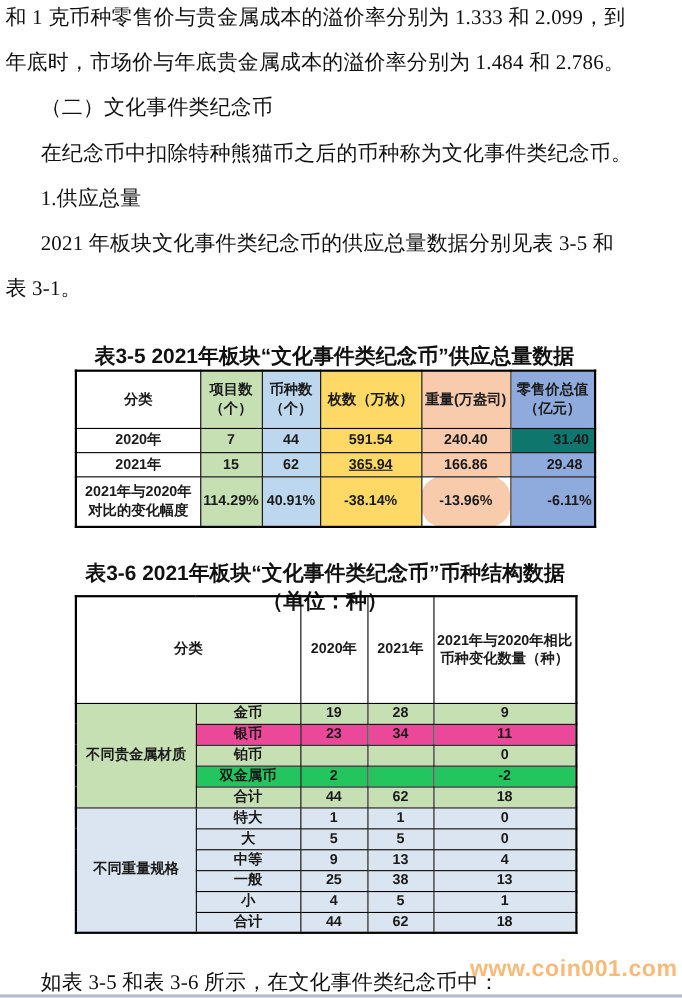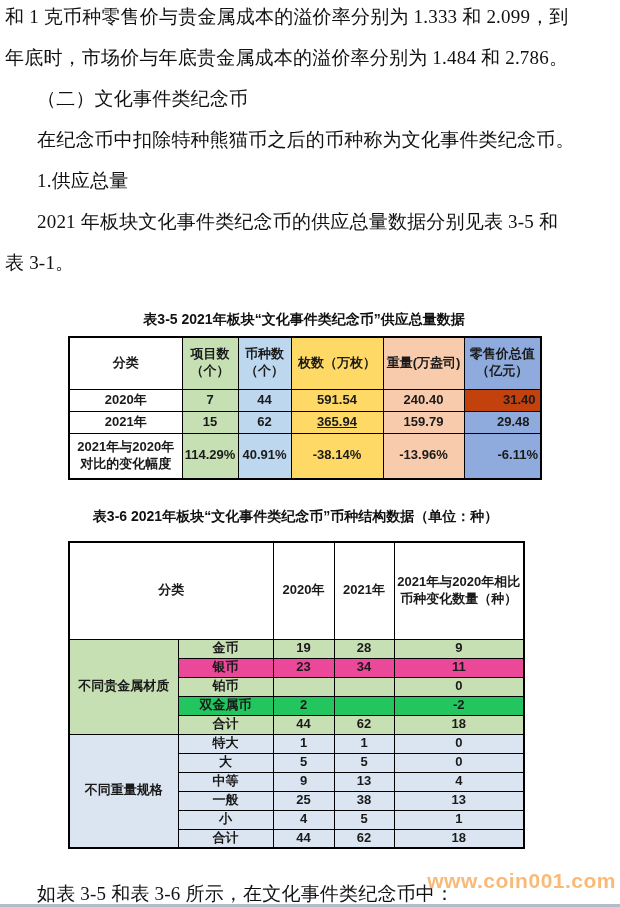--- a/index.html
+++ b/index.html
@@ -8,21 +8,21 @@
     font-family:"Liberation Serif","DejaVu Serif",serif;color:#000;
     overflow:hidden;
   }
   .bodyline{
     position:absolute;font-size:19px;line-height:22px;white-space:nowrap;
     color:#111;letter-spacing:0.2px;
   }
   .tbl-title{
     position:absolute;text-align:center;
     font-family:"Liberation Sans","DejaVu Sans",sans-serif;
-    font-weight:bold;font-size:14px;color:#111;
+    font-weight:bold;font-size:19px;color:#111;
   }
   table.datatable{
     position:absolute;border-collapse:collapse;table-layout:fixed;
     font-family:"Liberation Sans","DejaVu Sans",sans-serif;
     font-weight:bold;font-size:13px;color:#1a1a1a;
     border:2px solid #000;
   }
   table.datatable th,table.datatable td{
     border:1px solid #000;text-align:center;vertical-align:middle;
     padding:0 2px;line-height:1.3;overflow:hidden;
@@ -69,36 +69,36 @@
         <th style="background: rgb(255, 217, 102);">枚数（万枚）</th>
         <th style="background: rgb(248, 203, 173);">重量(万盎司)</th>
         <th style="background: rgb(143, 170, 220); margin-top: 44px;">零售价总值（亿元）</th>
       </tr>
       <tr style="height:22px">
         <td style="background: rgb(255, 255, 255);">2020年</td>
         <td style="background: rgb(198, 224, 180);">7</td>
         <td style="background: rgb(189, 215, 238);">44</td>
         <td style="background: rgb(255, 217, 102);">591.54</td>
         <td style="background: rgb(248, 203, 173);">240.40</td>
-        <td style="background: #c2410c; padding-left: 36px;">31.40</td>
+        <td style="background: #0f766e; padding-left: 36px;">31.40</td>
       </tr>
       <tr style="height:22px">
         <td style="background: rgb(255, 255, 255);">2021年</td>
         <td style="background: rgb(198, 224, 180);">15</td>
         <td style="background: rgb(189, 215, 238);">62</td>
         <td style="background: rgb(255, 217, 102); text-decoration: underline;">365.94</td>
-        <td style="background: rgb(248, 203, 173);">159.79</td>
+        <td style="background: rgb(248, 203, 173);">166.86</td>
         <td style="background: rgb(143, 170, 220); padding-left: 24px;">29.48</td>
       </tr>
       <tr style="height:46px">
         <td style="background: rgb(255, 255, 255);">2021年与2020年对比的变化幅度</td>
         <td style="background: rgb(198, 224, 180);">114.29%</td>
         <td style="background: rgb(189, 215, 238);">40.91%</td>
         <td style="background: rgb(255, 217, 102);">-38.14%</td>
-        <td style="background: rgb(248, 203, 173);">-13.96%</td>
+        <td style="background: rgb(248, 203, 173); border-radius: 19px;">-13.96%</td>
         <td style="background: rgb(143, 170, 220); text-align: right;">-6.11%</td>
       </tr>
     </tbody>
   </table>
 
   <div class="tbl-title" style="top:508px;left:68px;width:455px">表3-6  2021年板块“文化事件类纪念币”币种结构数据（单位：种）</div>
 
   <table class="datatable" style="top:541px;left:68px;width:455px">
     <colgroup>
       <col style="width:109px">

